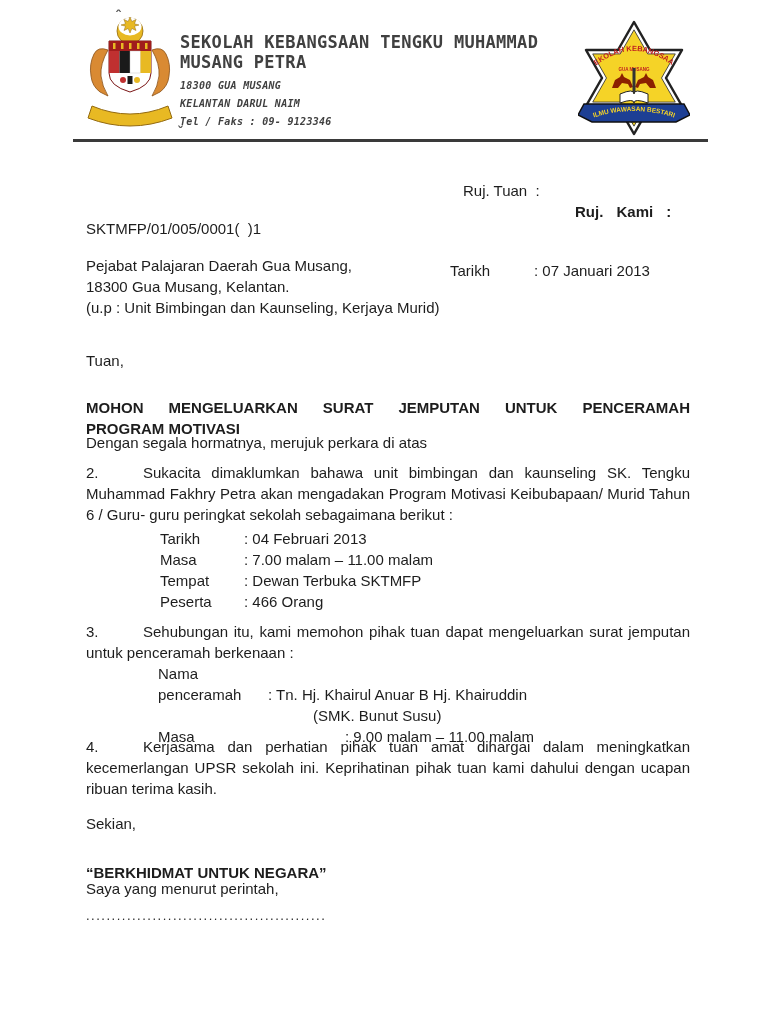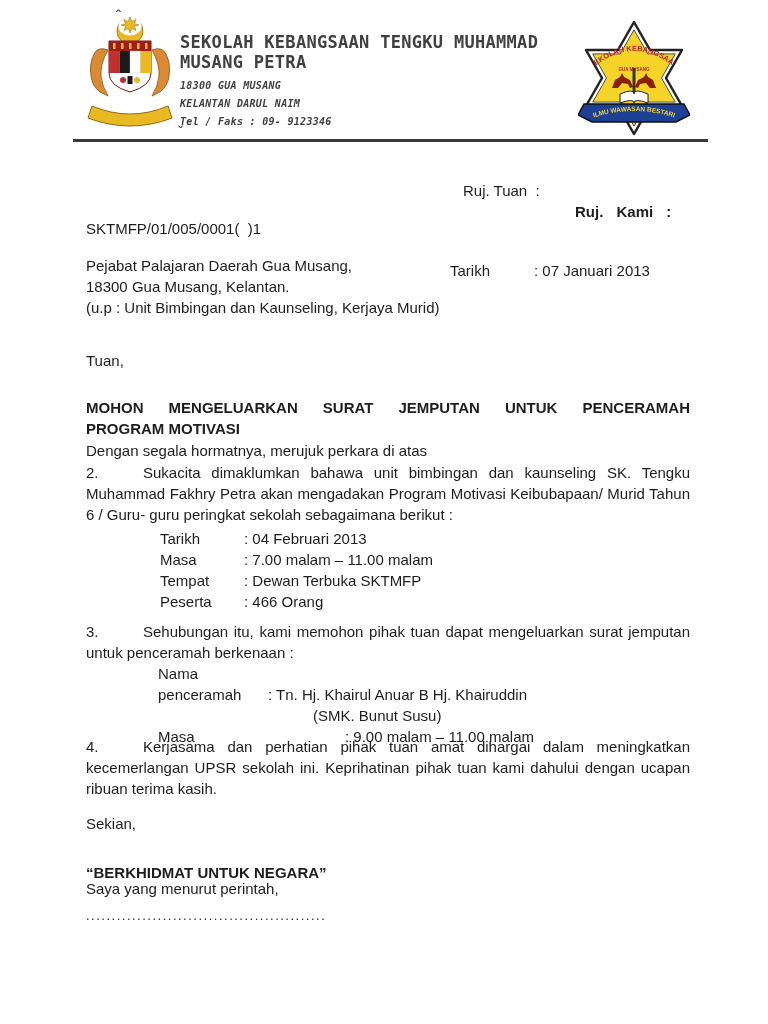--- a/index.html
+++ b/index.html
@@ -118,21 +118,21 @@
     <div>(u.p : Unit Bimbingan dan Kaunseling, Kerjaya Murid)</div>
   </div>
 
   <div class="abs body-text" style="left:86px;top:350px;">Tuan,</div>
 
   <div class="abs body-text bold" style="left:86px;top:381px;width:604px;">
     <div class="just-force">MOHON MENGELUARKAN SURAT JEMPUTAN UNTUK PENCERAMAH</div>
     <div>PROGRAM MOTIVASI</div>
   </div>
 
-  <div class="abs body-text" style="left:86px;top:432px;margin-top:8px;">Dengan segala hormatnya, merujuk perkara di atas</div>
+  <div class="abs body-text" style="left:86px;top:432px;">Dengan segala hormatnya, merujuk perkara di atas</div>
 
   <div class="abs body-text just" style="left:86px;top:462px;width:604px;">
     <span class="pnum">2.</span><span>Sukacita dimaklumkan bahawa unit bimbingan dan kaunseling SK. Tengku Muhammad Fakhry Petra akan mengadakan Program Motivasi Keibubapaan/ Murid Tahun 6 / Guru- guru peringkat sekolah sebagaimana berikut :</span>
   </div>
 
   <div class="abs body-text" style="left:160px;top:528px;">
     <div><span class="lblA">Tarikh</span><span>: 04 Februari 2013</span></div>
     <div><span class="lblA">Masa</span><span>: 7.00 malam – 11.00 malam</span></div>
     <div><span class="lblA">Tempat</span><span>: Dewan Terbuka SKTMFP</span></div>
     <div><span class="lblA">Peserta</span><span>: 466 Orang</span></div>

